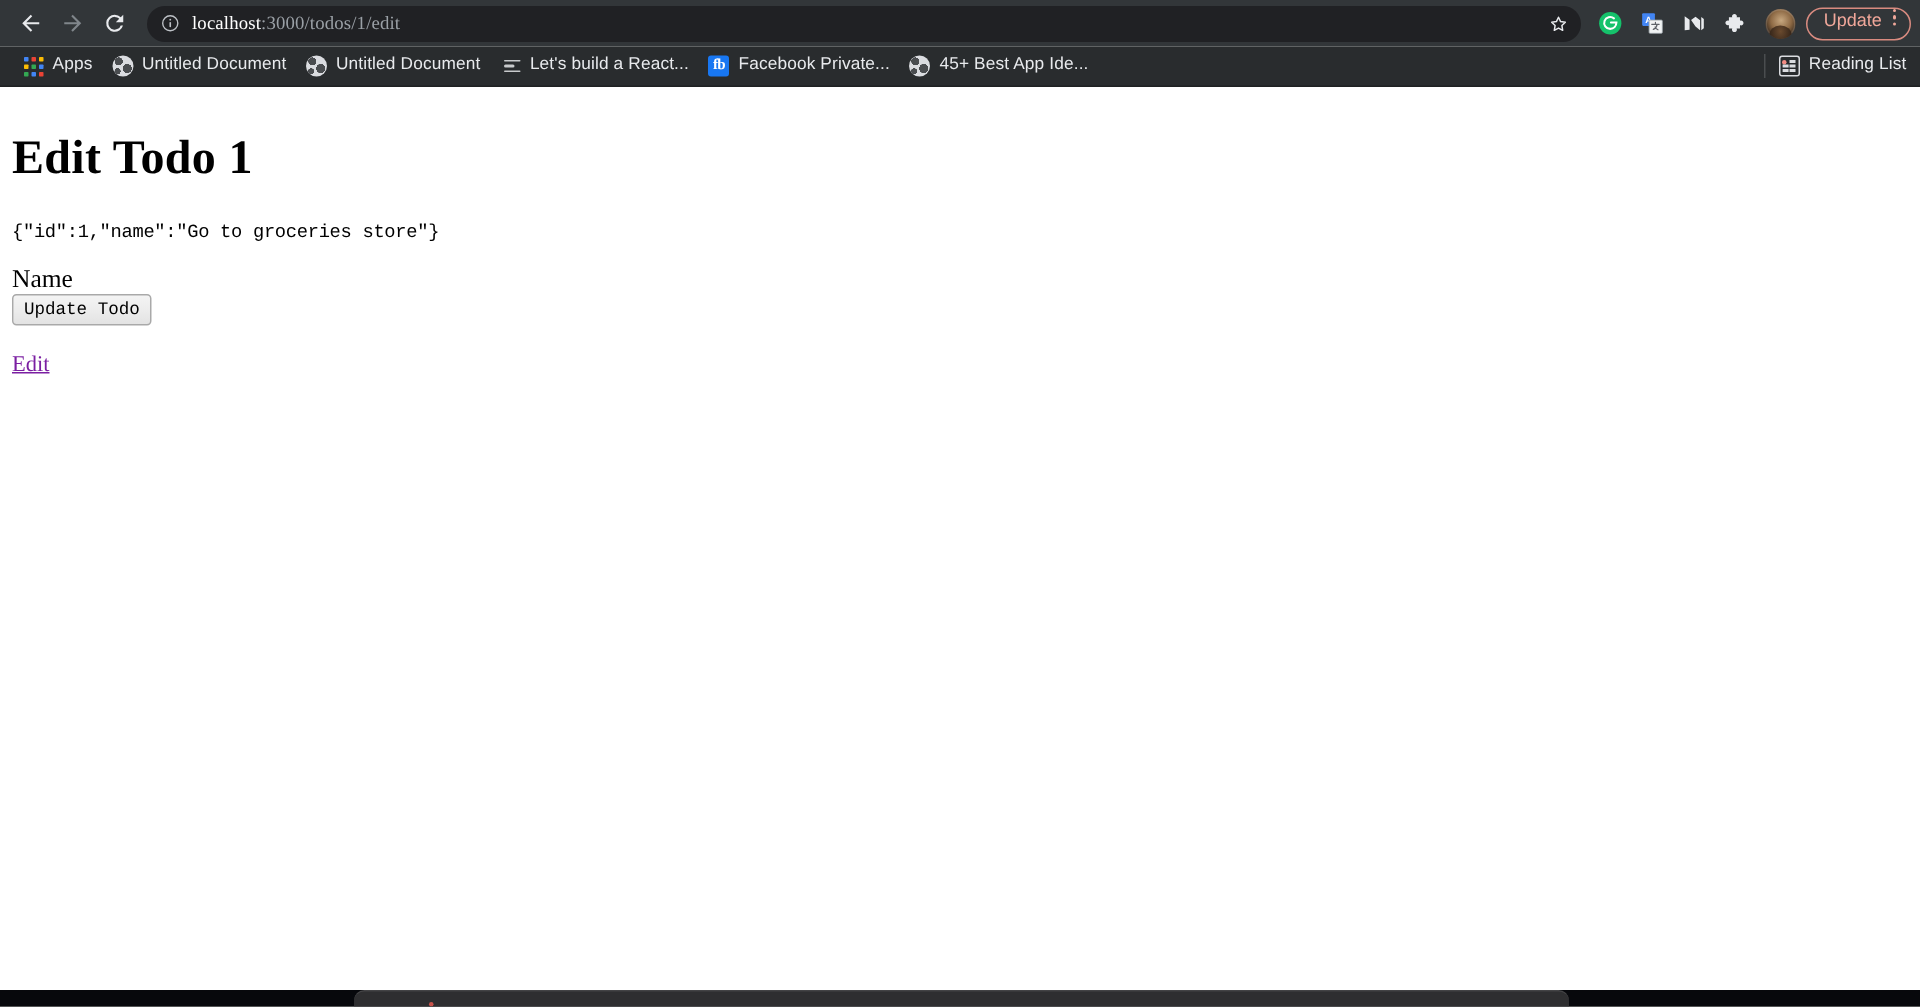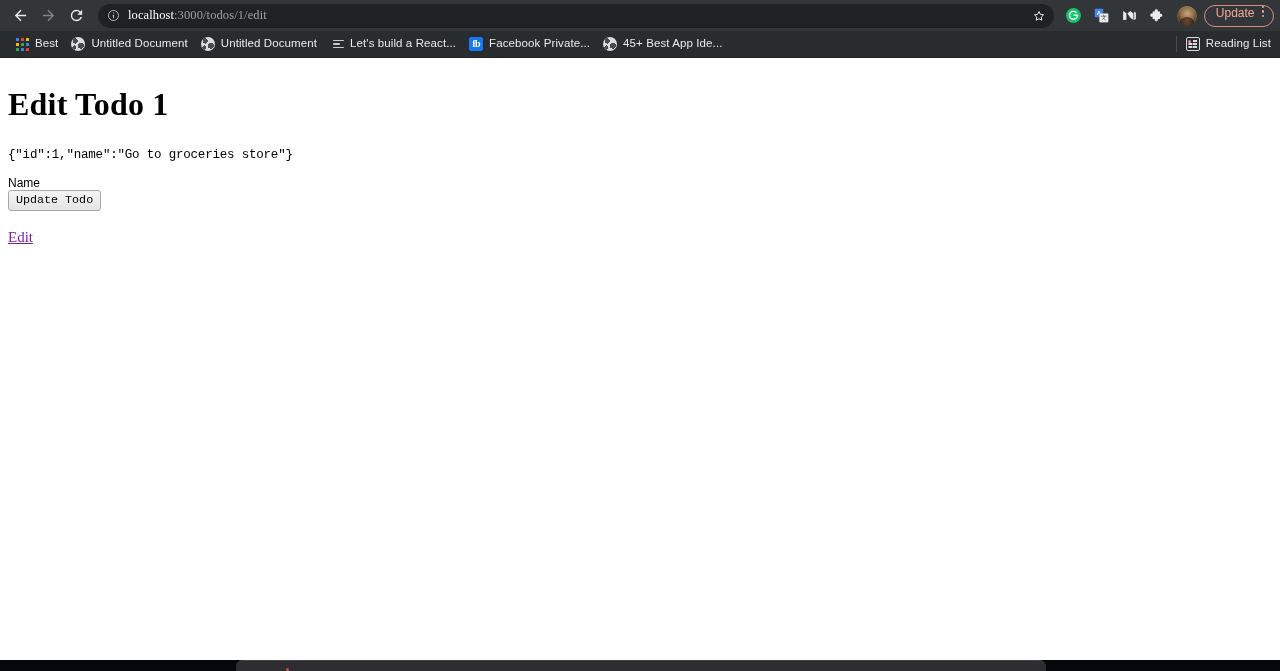--- a/index.html
+++ b/index.html
@@ -238,22 +238,22 @@
   }
   .json-line {
     font-family: "Liberation Mono", monospace;
     font-size: 12.5px;
     color: #000;
     margin-top: 26px;
     white-space: pre;
     letter-spacing: -0.2px;
   }
   .field-label {
-    font-family: Liberation Sans, sans-serif;
-    font-size: 12px;
+    font-family: Liberation Serif, serif;
+    font-size: 17px;
     color: #000;
     margin-top: 14px;
   }
   .name-input {
     display: block;
     margin-top: 10px;
     width: 171px;
     height: 24px;
     padding: 1px 3px 2px 5px;
     font-family: "Liberation Sans", sans-serif;
@@ -409,21 +409,21 @@
             <i style="background:#ea4335"></i>
             <i style="background:#fbbc04"></i>
           <i style="background:#fbbc04"></i>
             <i style="background:#34a853"></i>
             <i style="background:#4285f4"></i>
           <i style="background:#34a853"></i>
             <i style="background:#4285f4"></i>
             <i style="background:#ea4335"></i>
         </span>
       </span>
-      <span class="bm-label">Best</span>
+      <span class="bm-label">Apps</span>
     </div>
 
     <div class="bm">
       <span class="bm-ico">
           <span class="globe-ico"></span>
         </span>
       <span class="bm-label">Untitled Document</span>
     </div>
 
     <div class="bm">

